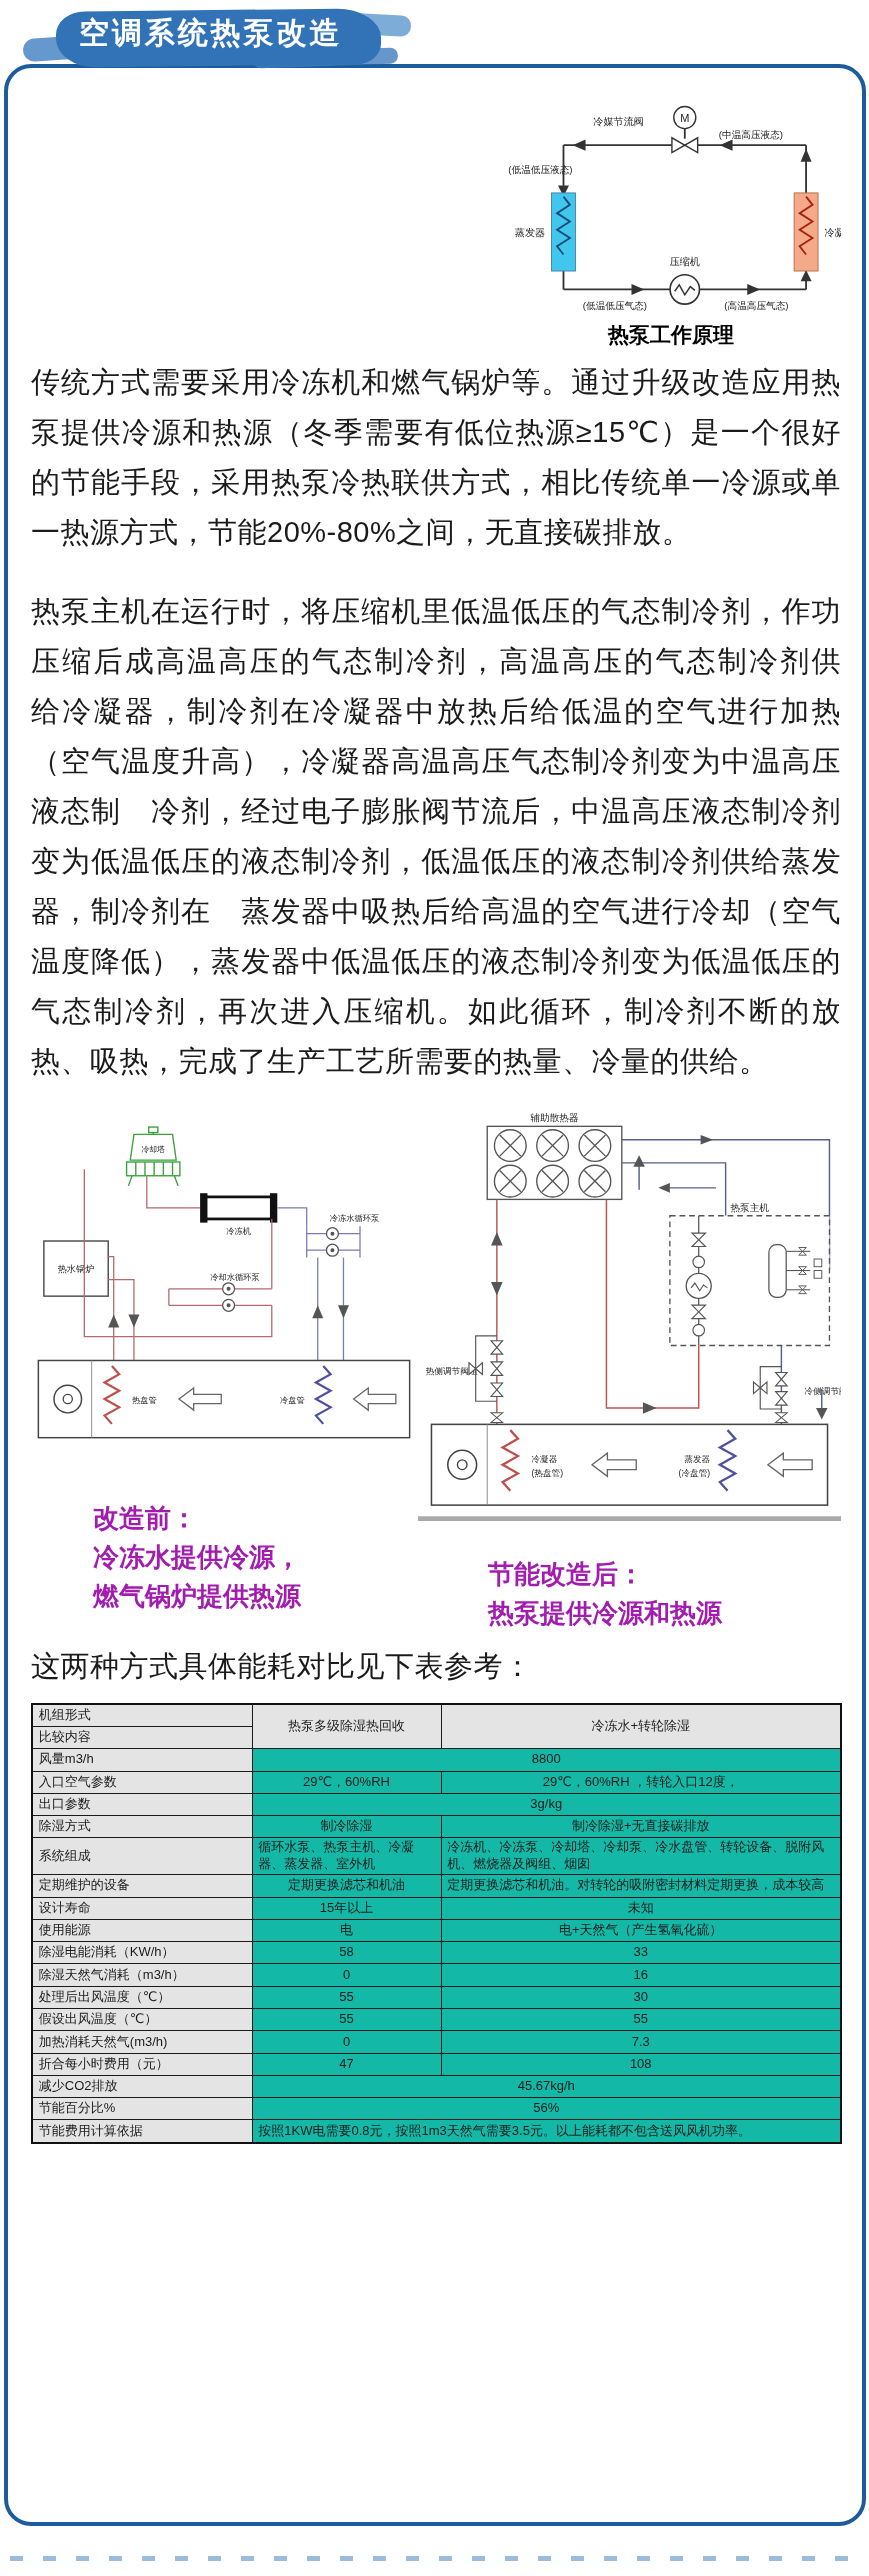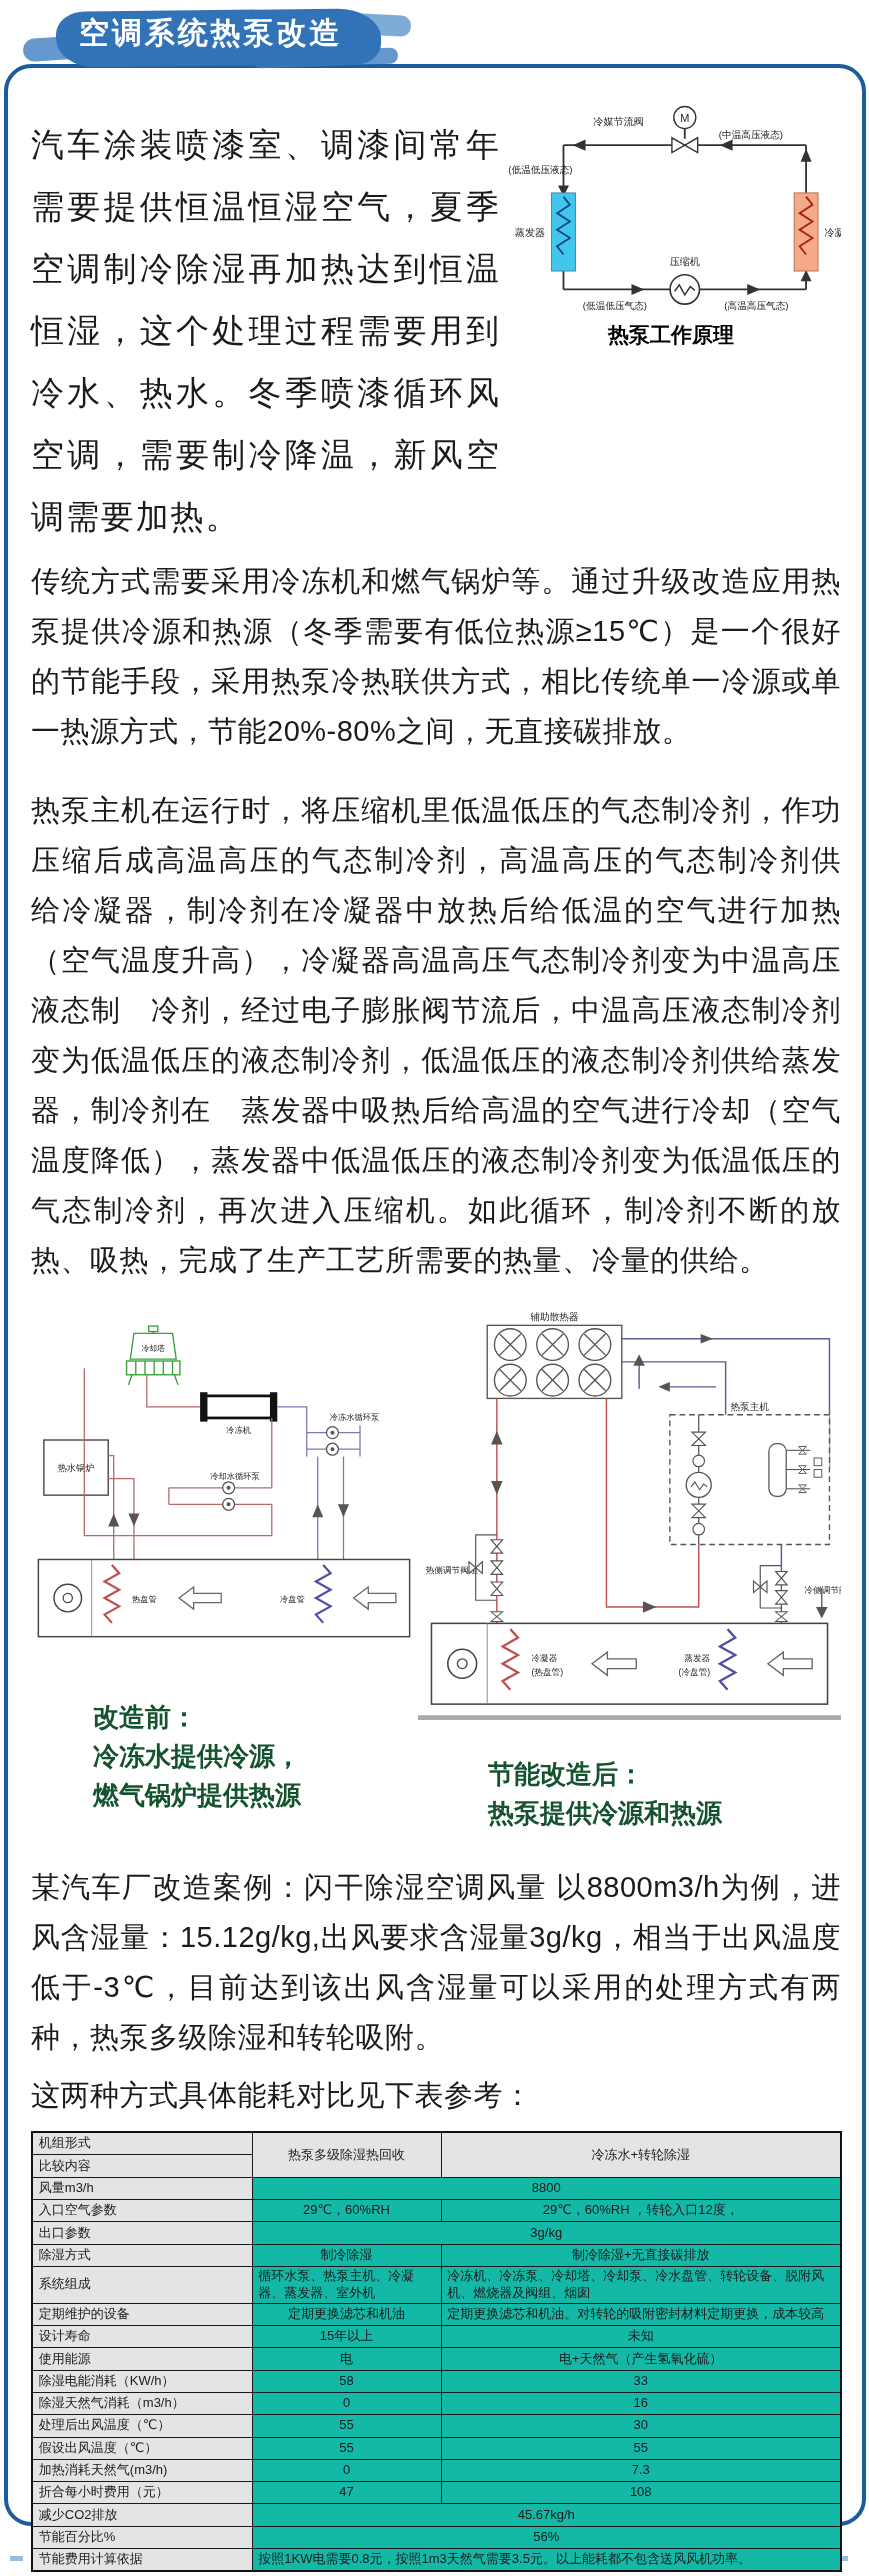--- a/index.html
+++ b/index.html
@@ -23,21 +23,21 @@
   .para{font-size:29px;line-height:50px;letter-spacing:0.5px;text-align:justify;}
   .intro-row{display:flex;}
   .p1{width:475px;font-size:33px;line-height:62px;letter-spacing:1.9px;margin-top:17.4px;}
   .d1block{width:340px;margin-left:auto;padding-top:3.9px;}
   .d1cap{font-size:21px;font-weight:600;text-align:center;margin-top:0;color:#000000;}
   .p2{margin-top:7.7px;}
   .p3{margin-top:29px;}
   .diagrams-row{display:flex;margin-top:19.3px;align-items:flex-start;}
   .before-block{width:386px;}
   .after-block{width:423px;margin-left:auto;}
-  .cap{font-size:26px;line-height:39px;font-weight:600;color:#14532d;}
+  .cap{font-size:26px;line-height:39px;font-weight:600;color:#a21caf;}
   .cap-before{margin:27px 0 0 62px;}
   .cap-after{margin:13.5px 0 0 70px;}
   .p4{margin-top:29px;}
   .p5{margin-top:7.7px;}
   
   table.ct{border-collapse:collapse;border:2.4px solid #111;margin-top:11.6px;width:810px;table-layout:fixed;}
   .ct td{border:1.5px solid #1a1a1a;background:#14b8a6;padding:1px 5.8px;text-align:center;
          font-size:13px;line-height:1.3;height:19.3px;overflow:hidden;}
   .ct td.lbl{background:#e4e4e4;text-align:left;}
   .ct td.hd{background:#e4e4e4;}
@@ -54,21 +54,20 @@
   <div class="brush brush-b"></div>
   <div class="brush brush-c"></div>
   <div class="brush brush-d"></div>
   <div class="brush brush-a"></div>
   <span class="badge-text">空调系统热泵改造</span>
 </div>
 
 <div class="content">
 
   <div class="intro-row">
-    <div class="p1 para">汽车涂装喷漆室、调漆间常年需要提供恒温恒湿空气，夏季空调制冷除湿再加热达到恒温恒湿，这个处理过程需要用到冷水、热水。冬季喷漆循环风空调，需要制冷降温，新风空调需要加热。</div>
     <div class="d1block">
       <svg viewBox="0 0 370 235" width="340" height="216">
         <g stroke="#333" stroke-width="2" fill="none">
           <line x1="68" y1="48" x2="332" y2="48"></line>
           <line x1="68" y1="48" x2="68" y2="100"></line>
           <line x1="332" y1="48" x2="332" y2="100"></line>
           <line x1="200" y1="30" x2="200" y2="41"></line>
           <line x1="68" y1="185" x2="68" y2="205"></line>
           <line x1="332" y1="185" x2="332" y2="205"></line>
           <line x1="68" y1="205" x2="332" y2="205"></line>
@@ -288,21 +287,20 @@
         <text x="304" y="386" font-size="9" text-anchor="end">(冷盘管)</text>
         <line x1="0" y1="430" x2="440" y2="430" stroke="#aaa" stroke-width="5"></line>
       </svg>
       <div class="cap cap-after">
         <div>节能改造后：</div>
         <div>热泵提供冷源和热源</div>
       </div>
     </div>
   </div>
 
-  <div class="para p4">某汽车厂改造案例：闪干除湿空调风量 以8800m3/h为例，进风含湿量：15.12g/kg,出风要求含湿量3g/kg，相当于出风温度低于-3℃，目前达到该出风含湿量可以采用的处理方式有两种，热泵多级除湿和转轮吸附。</div>
   <div class="para p5">这两种方式具体能耗对比见下表参考：</div>
 
   <table class="ct">
     <colgroup>
         <col style="width:220px">
         <col style="width:189px">
         <col style="width:400px">
       </colgroup>
     <tbody>
         <tr>

